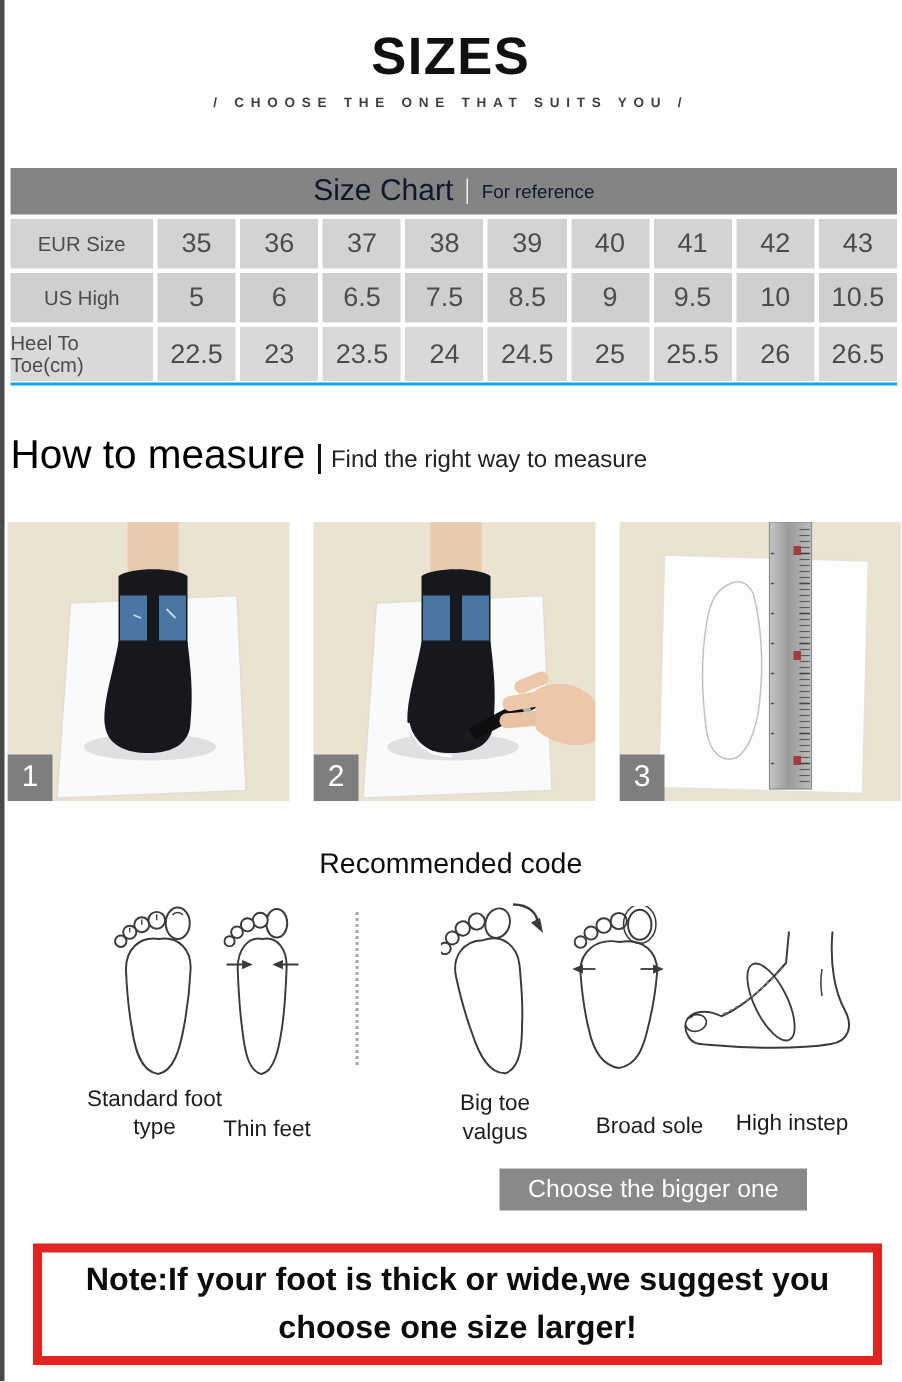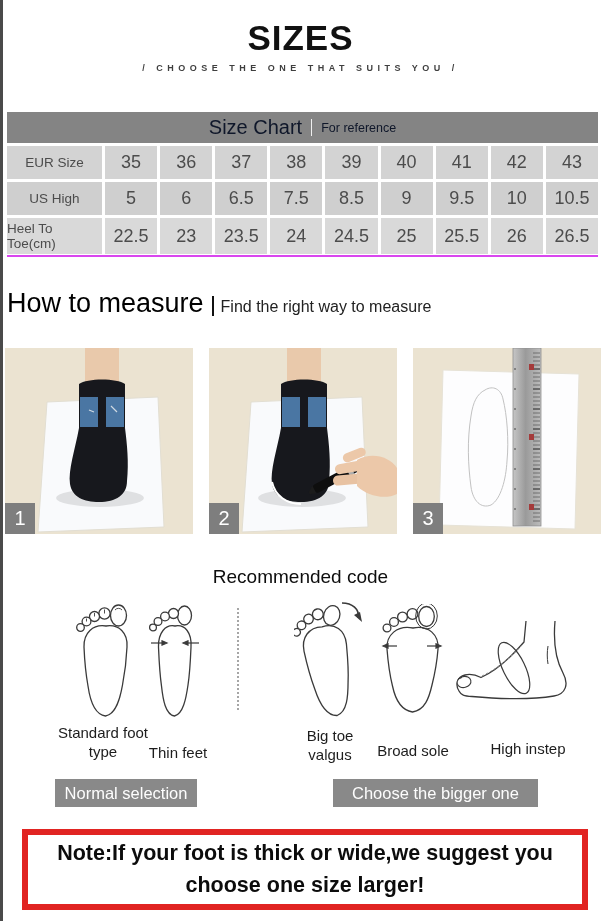--- a/index.html
+++ b/index.html
@@ -16,21 +16,21 @@
     font-size:9px;letter-spacing:4.5px;color:#3f3f3f;font-weight:bold;}
 
   
   .size-table{position:absolute;left:7px;top:112px;width:591px;}
   .table-header{height:31px;background:#848484;color:#0f172a;display:flex;align-items:center;
     justify-content:center;gap:9px;}
   .table-header .tt{font-size:20px;}
   .table-header .vsep{width:1px;height:17px;background:#efefef;}
   .table-header .tn{font-size:12.5px;}
   .tgrid{margin-top:3px;display:grid;grid-template-columns:95px repeat(9,1fr);
-    grid-template-rows:33px 33px 36px;gap:3px;border-bottom:2px solid #d946ef;padding-bottom:1px;}
+    grid-template-rows:33px 33px 36px;gap:3px;border-bottom:2px solid #0ea5e9;padding-bottom:1px;}
   .c{display:flex;align-items:center;justify-content:center;color:#4c4c4c;font-size:18px;}
   .c.lb{font-size:13.5px;}
   .r1{background:#d3d3d3;}
   .r2{background:#cfcfcf;}
   .r3{background:#d9d9d9;}
 
   
   .measure-head{position:absolute;left:7px;top:288px;display:flex;align-items:center;}
   .mh-title{font-size:27px;color:#000;}
   .mh-sep{width:2px;height:20px;background:#111;margin:4px 7px 0 8px;}
@@ -48,21 +48,21 @@
   
   .rec-title{position:absolute;top:566px;left:0;width:601px;text-align:center;
     font-size:19px;color:#0d0d0d;}
   .diagram{position:absolute;}
   .dotted-divider{position:absolute;left:237px;top:608px;height:102px;width:0;
     border-left:2px dotted #a6a6a6;}
   .foot-label{position:absolute;text-align:center;font-size:15px;color:#1d1d1d;line-height:1.25;}
   #lbl-standard{left:53px;top:724px;width:100px;}
   #lbl-thin{left:139px;top:744px;width:78px;}
   #lbl-valgus{left:293px;top:727px;width:74px;}
-  #lbl-broad{left:368px;top:742px;width:90px;}
+  #lbl-broad{left:388px;top:742px;width:90px;}
   #lbl-instep{left:480px;top:740px;width:96px;}
 
   .action-bar{position:absolute;top:779px;height:28px;background:#898989;color:#fdfdfd;
     display:flex;align-items:center;justify-content:center;font-size:16.5px;}
   #action-left{left:55px;width:142px;}
   #action-right{left:333px;width:205px;}
 
   
   .note-box{position:absolute;left:22px;top:829px;width:566px;height:81px;box-sizing:border-box;
     border:6px solid #e12422;display:flex;align-items:center;justify-content:flex-end;
@@ -265,19 +265,18 @@
   </svg>
 
   <div class="dotted-divider"></div>
 
   <div class="foot-label" id="lbl-standard">Standard foot type</div>
   <div class="foot-label" id="lbl-thin">Thin feet</div>
   <div class="foot-label" id="lbl-valgus">Big toe valgus</div>
   <div class="foot-label" id="lbl-broad">Broad sole</div>
   <div class="foot-label" id="lbl-instep">High instep</div>
 
-  <div class="action-bar" id="action-left">Normal selection</div>
   <div class="action-bar" id="action-right">Choose the bigger one</div>
 
   <div class="note-box">
     <div class="note-text">Note:If your foot is thick or wide,we suggest you choose one size larger!</div>
   </div>
 </div>
 
 </body></html>

